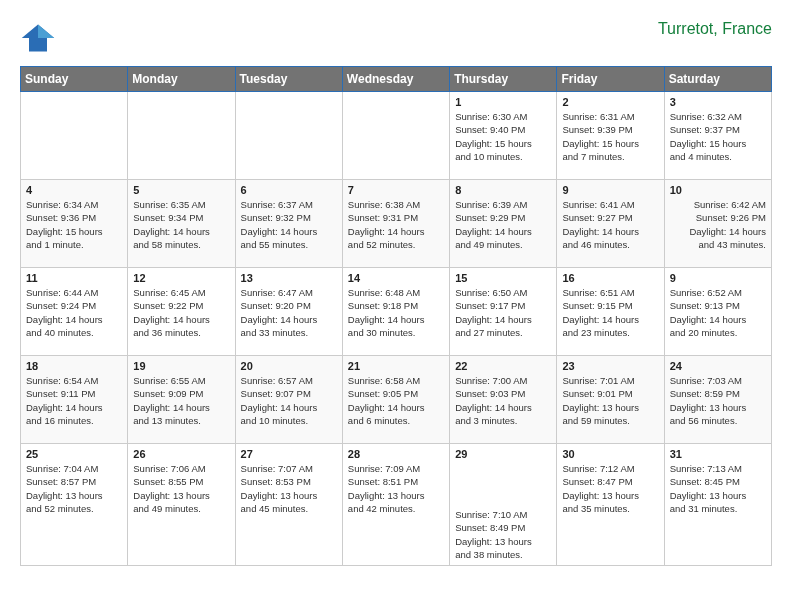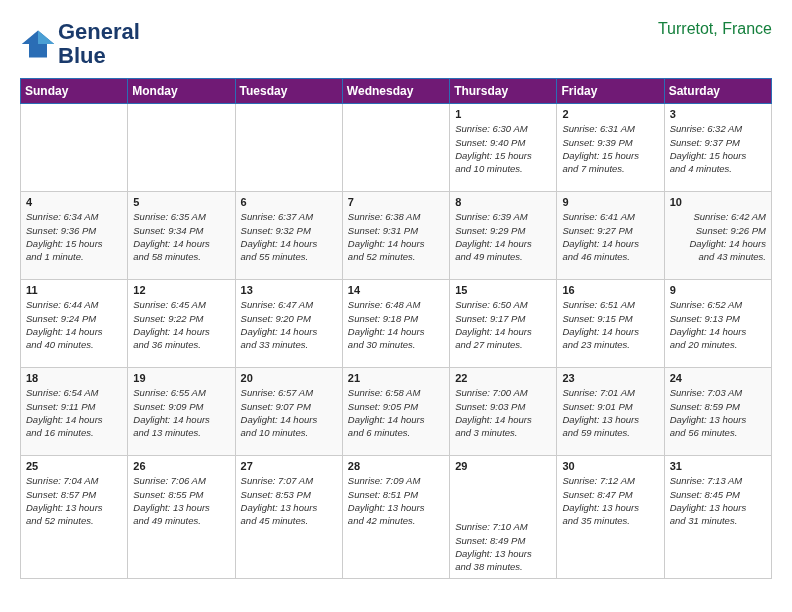--- a/index.html
+++ b/index.html
@@ -42,21 +42,21 @@
     .location {
       font-size: 16px;
       color: #15803d;
     }
     table {
       width: 100%;
       border-collapse: collapse;
       table-layout: fixed;
     }
     th {
-      background-color: #701a75;
+      background-color: #737373;
       color: #fff;
       font-size: 12px;
       font-weight: bold;
       padding: 5px 4px;
       text-align: left;
       border: 1px solid #2a6db5;
     }
     td {
       border: 1px solid #ccc;
       vertical-align: top;
@@ -71,21 +71,20 @@
     }
     .day-num {
       font-weight: bold;
       font-size: 11px;
       margin-bottom: 2px;
     }
     .day-info {
       font-size: 9.5px;
       line-height: 1.4;
       color: #333;
-      font-style: italic;
     }
     tr:nth-child(even) td {
       background: #f9f9f9;
     }
     tr:nth-child(even) td.empty {
       background: #f9f9f9;
     }
     
     .row-white td { background: #fff; }
     .row-gray td { background: #f3f3f3; }
@@ -94,24 +93,20 @@
 </head>
 <body>
 
 <div class="header">
   <div class="logo">
     <svg class="logo-icon" viewBox="0 0 40 40">
       <rect x="0" y="0" width="40" height="40" fill="white"></rect>
       <polygon points="20,5 38,20 30,20 30,35 10,35 10,20 2,20" fill="#2a6db5"></polygon>
       <polygon points="20,5 38,20 20,20" fill="#4a9fd4"></polygon>
     </svg>
-    <div class="logo-text">
-      <div>General</div>
-      <div>Blue</div>
-    </div>
   </div>
   <div class="title-block">
     <div class="location">Turretot, France</div>
   </div>
 </div>
 
 <table>
   <thead>
     <tr>
     <th>Sunday</th>

